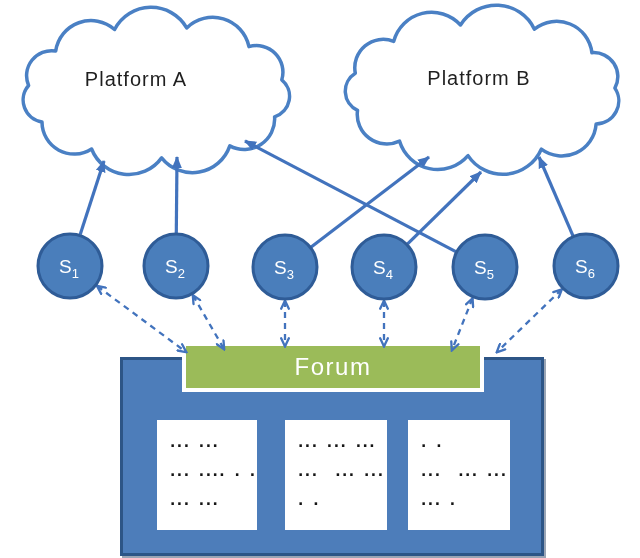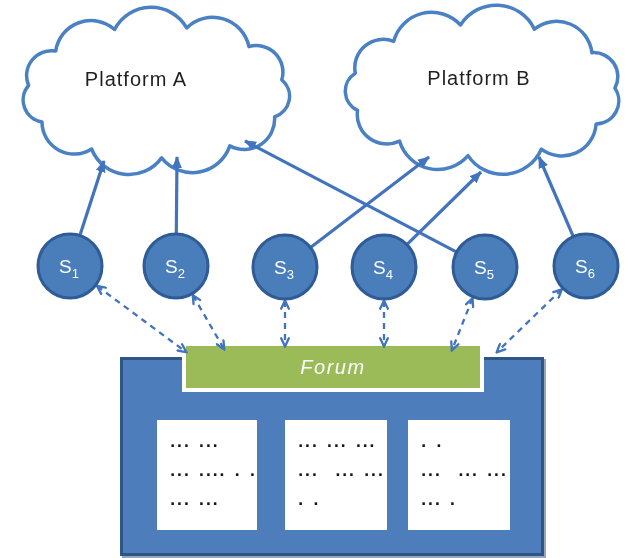--- a/index.html
+++ b/index.html
@@ -47,23 +47,22 @@
     width: 302px; height: 50px;
     background: #9bbb59;
     border: 4px solid #ffffff;
     box-sizing: border-box;
     display: flex;
     align-items: center;
     justify-content: center;
   }
   .forum-label {
     color: #ffffff;
-    font-size: 20px;
+    font-size: 24px;
     letter-spacing: 1.5px;
-    font-style: italic;
   }
   svg.overlay {
     position: absolute;
     left: 0; top: 0;
     width: 640px; height: 558px;
     pointer-events: none;
   }
 </style>
 </head>
 <body>

